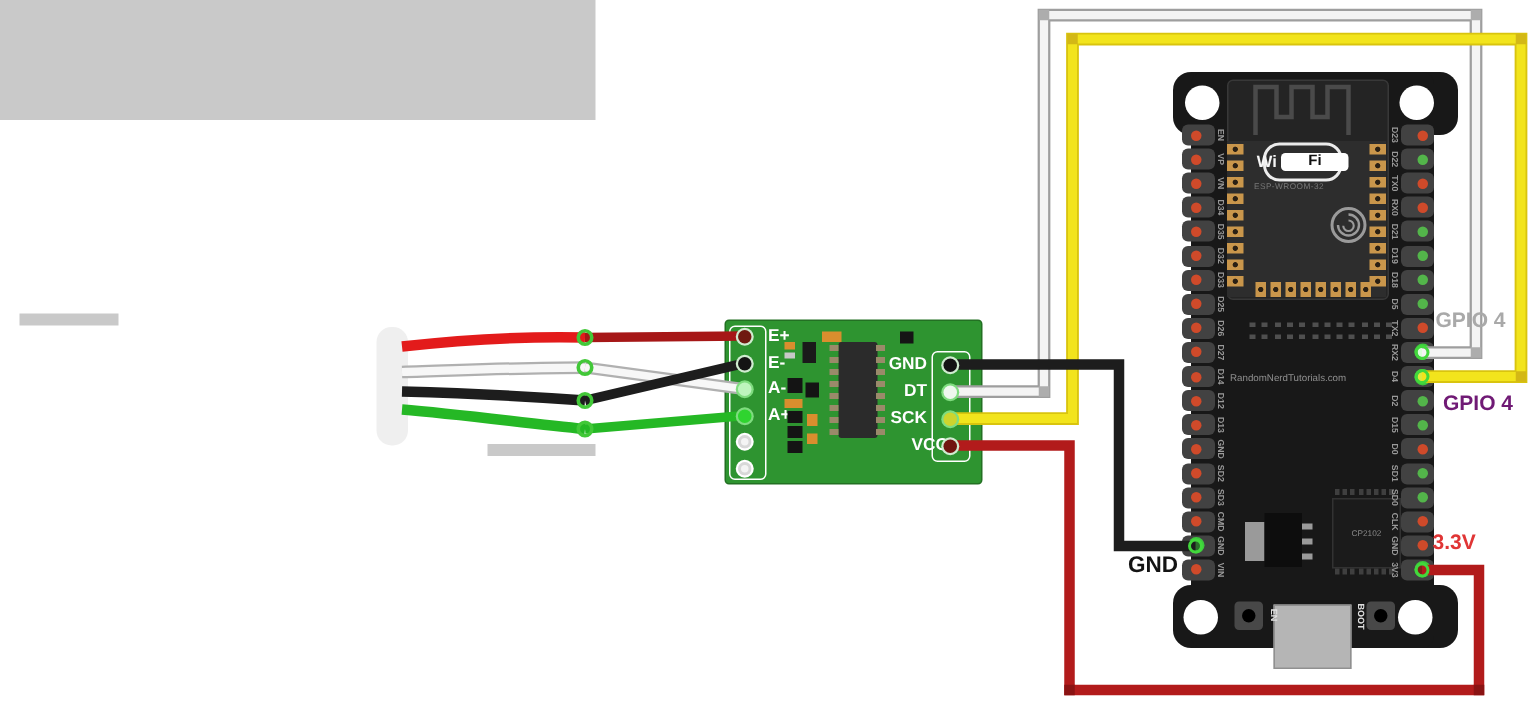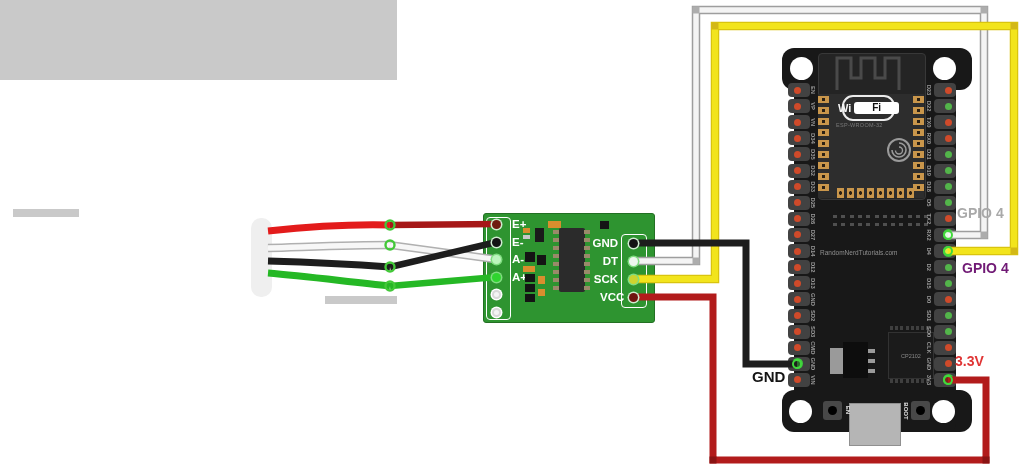--- a/index.html
+++ b/index.html
@@ -39,21 +39,21 @@
   <div class="abs" style="left:621px;top:234px;width:24px;height:72px;border:1.5px solid #ffffff;border-radius:4px;z-index:11;"></div>
   <div class="abs" style="left:559px;top:228px;width:26px;height:64px;background:#2b2b2b;border-radius:2px;z-index:12;"></div>
 
   <div class="abs hx-label" style="left:512px;top:217px;z-index:12;">E+</div>
   <div class="abs hx-label" style="left:512px;top:235px;z-index:12;">E-</div>
   <div class="abs hx-label" style="left:512px;top:252px;z-index:12;">A-</div>
   <div class="abs hx-label" style="left:512px;top:270px;z-index:12;">A+</div>
   <div class="abs hx-label" style="left:586px;top:236px;width:32px;text-align:right;z-index:12;">GND</div>
   <div class="abs hx-label" style="left:586px;top:254px;width:32px;text-align:right;z-index:12;">DT</div>
   <div class="abs hx-label" style="left:586px;top:272px;width:32px;text-align:right;z-index:12;">SCK</div>
-  <div class="abs hx-label" style="left:600px;top:290px;width:32px;text-align:left;z-index:12;">VCC</div>
+  <div class="abs hx-label" style="left:600px;top:290px;width:32px;text-align:right;z-index:12;">VCC</div>
 
   <div class="abs" style="left:782px;top:48px;width:38px;height:42px;background:#181818;border-radius:12px;z-index:9;"></div>
   <div class="abs" style="left:934px;top:48px;width:38px;height:42px;background:#181818;border-radius:12px;z-index:9;"></div>
   <div class="abs" style="left:782px;top:390px;width:38px;height:42px;background:#181818;border-radius:12px;z-index:9;"></div>
   <div class="abs" style="left:934px;top:390px;width:38px;height:42px;background:#181818;border-radius:12px;z-index:9;"></div>
   <div class="abs" style="left:794px;top:48px;width:162px;height:384px;background:#181818;border-radius:8px;z-index:10;"></div>
   <div class="abs" style="left:790px;top:57px;width:23px;height:23px;background:#fff;border-radius:50%;z-index:11;"></div>
   <div class="abs" style="left:933px;top:57px;width:23px;height:23px;background:#fff;border-radius:50%;z-index:11;"></div>
   <div class="abs" style="left:789px;top:400px;width:23px;height:23px;background:#fff;border-radius:50%;z-index:11;"></div>
   <div class="abs" style="left:932px;top:400px;width:23px;height:23px;background:#fff;border-radius:50%;z-index:11;"></div>

